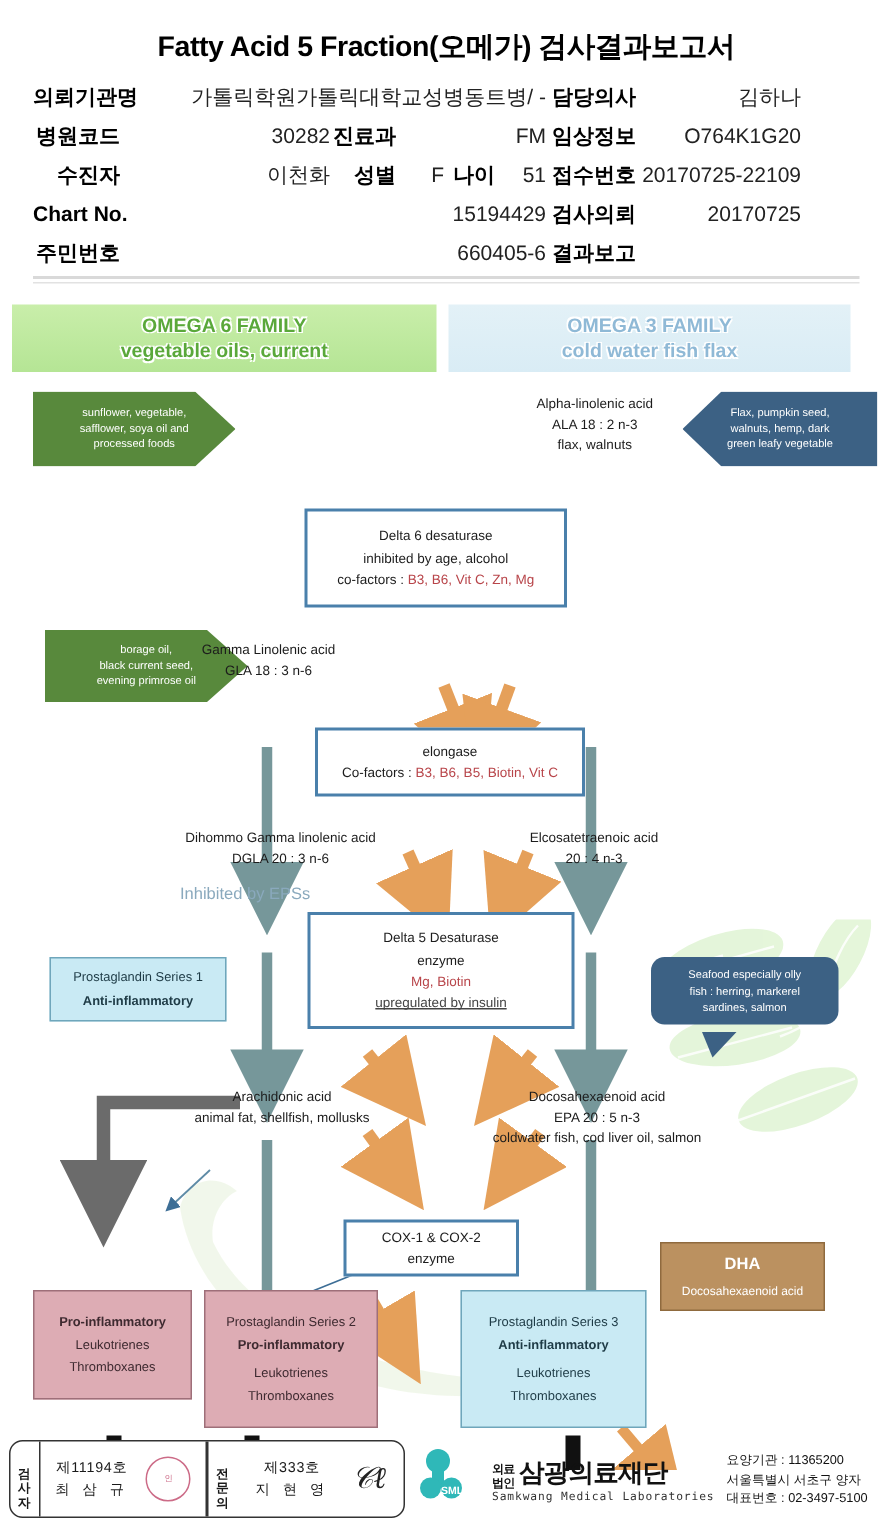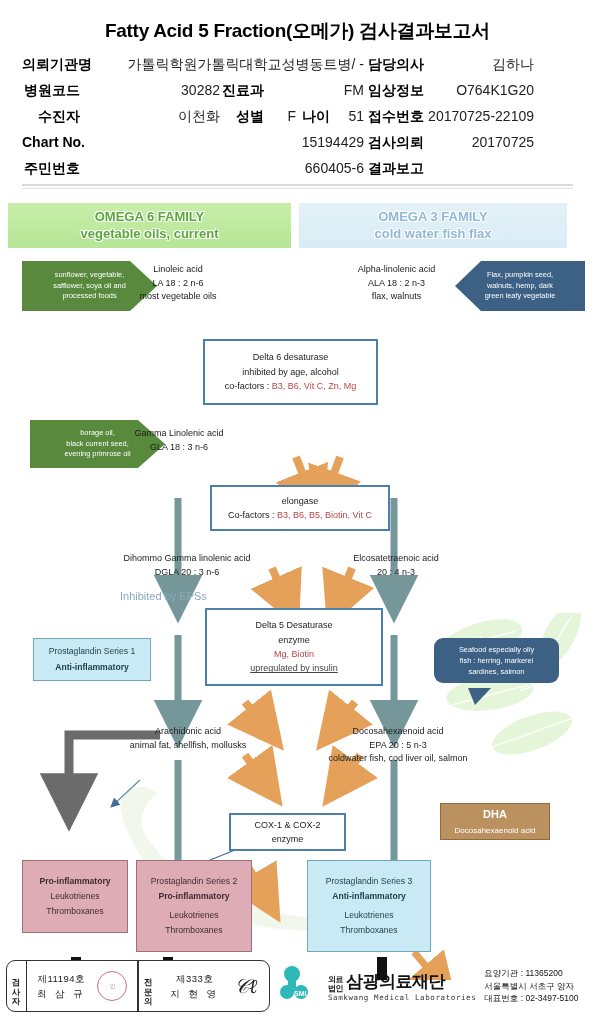--- a/index.html
+++ b/index.html
@@ -330,25 +330,20 @@
       <div>evening primrose oil</div>
     </div>
   </div>
   <div class="bubble" style="left:434px;top:443px;width:125px;">
     <div>Seafood especially olly</div>
     <div>fish : herring, markerel</div>
     <div>sardines, salmon</div>
   </div>
   <div class="bubble-tail" style="left:468px;top:493px;"></div>
 
-  <div class="acid" style="left:108px;top:68px;width:140px;">
-    <div>Linoleic acid</div>
-    <div>LA 18 : 2  n-6</div>
-    <div>most vegetable oils</div>
-  </div>
   <div class="acid" style="left:324px;top:68px;width:145px;">
     <div>Alpha-linolenic acid</div>
     <div>ALA 18 : 2  n-3</div>
     <div>flax, walnuts</div>
   </div>
   <div class="acid" style="left:105px;top:232px;width:148px;">
     <div>Gamma Linolenic acid</div>
     <div>GLA 18 : 3  n-6</div>
   </div>
   <div class="acid" style="left:92px;top:357px;width:190px;">
@@ -416,21 +411,21 @@
     <div>Thromboxanes</div>
   </div>
 
   <div class="tbox tbox-blue" style="left:307px;top:665px;width:124px;height:92px;">
     <div>Prostaglandin Series 3</div>
     <div style="font-weight:bold;">Anti-inflammatory</div>
     <div style="margin-top:4px;">Leukotrienes</div>
     <div>Thromboxanes</div>
   </div>
 
-  <div class="tbox tbox-brown" style="left:440px;top:608px;width:110px;height:37px;">
+  <div class="tbox tbox-brown" style="left:440px;top:633px;width:110px;height:46px;">
     <div style="font-weight:bold;font-size:11px;">DHA</div>
     <div style="font-size:8px;">Docosahexaenoid acid</div>
   </div>
 </div>
 
 <div id="report-footer">
   <div class="sign-box">
     <div class="sign-vlabel">검사자</div>
     <div class="sign-cell">
       <div class="sign-names">

